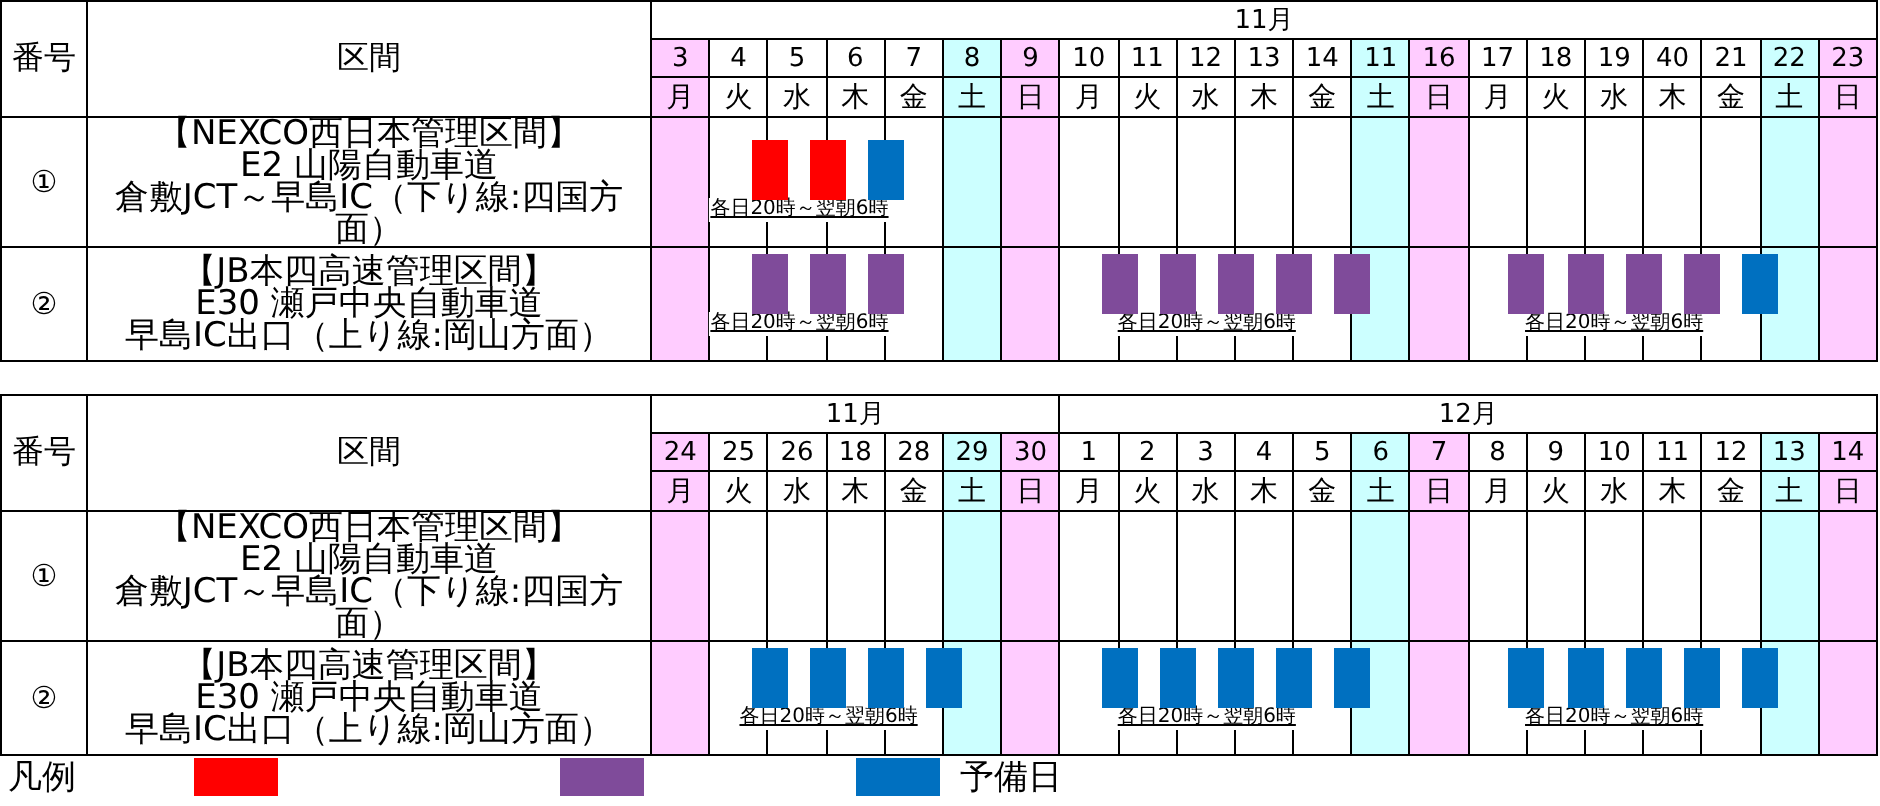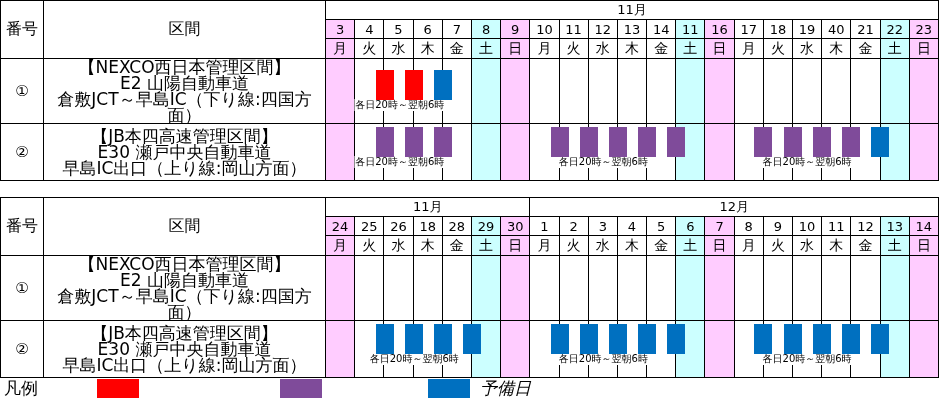--- a/index.html
+++ b/index.html
@@ -18,21 +18,21 @@
   .sat { background: #ccffff; }
   .no-cell { font-size: 15px; }
   .sec-cell { font-size: 17px; line-height: 16px; }
   .data-row { height: 57px; }
   .data-row td.dcell { border-top: 1.5px solid #000; border-bottom: 1.5px solid #000; }
   .bar { position: absolute; width: 18px; height: 30px; }
   .bar.red { background: #ff0000; }
   .bar.purple { background: #7f4b9a; }
   .bar.blue { background: #0070c0; }
   .note { position: absolute; font-size: 10px; background: #ffffff; white-space: nowrap;
-          padding: 0 1px; line-height: 12px; }
+          padding: 0 1px; line-height: 12px; text-decoration: underline; }
   .legend { position: absolute; left: 0; top: 377px; width: 828px; height: 24px; }
   .legend-title { position: absolute; left: 4px; top: 0; font-size: 17px; }
   .legend-swatch { position: absolute; top: 2px; width: 42px; height: 19px; }
   .legend-label { position: absolute; top: 0; font-size: 17px; }
 </style>
 </head>
 <body>
 
 <div class="sched" id="sched-0" style="top:0px;">
     <table>
@@ -351,14 +351,14 @@
     <span class="bar blue" style="background: rgb(0, 112, 192); left: 812.619px; top: 127px;"></span>
     <span class="bar blue" style="background: rgb(0, 112, 192); left: 841.714px; top: 127px;"></span>
     <span class="bar blue" style="background: rgb(0, 112, 192); left: 870.81px; top: 127px;"></span>
   </div>
 
 <div class="legend">
   <span class="legend-title">凡例</span>
   <span class="legend-swatch" style="left:97px;background:#ff0000;"></span>
   <span class="legend-swatch" style="left:280px;background:#7f4b9a;"></span>
   <span class="legend-swatch" style="left:428px;background:#0070c0;"></span>
-  <span class="legend-label" style="left:480px;font-style:italic;">予備日</span>
+  <span class="legend-label" style="left:480px;">予備日</span>
 </div>
 
 </body></html>

